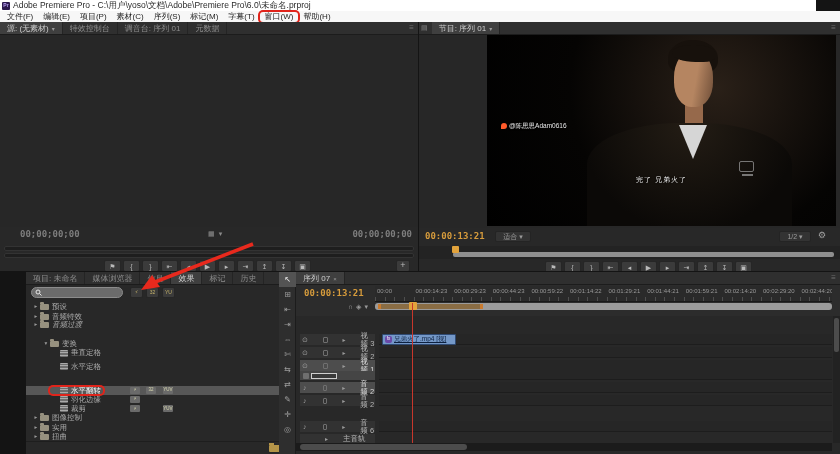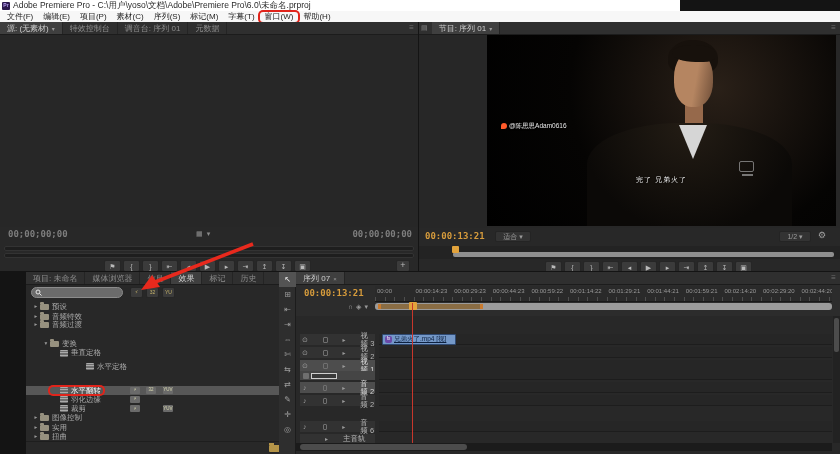--- a/index.html
+++ b/index.html
@@ -2,21 +2,21 @@
 <html><head>
 <meta charset="utf-8">
 <style>
   html,body{margin:0;padding:0;background:#000;}
   #app{position:relative;width:840px;height:454px;overflow:hidden;background:#141414;
        font-family:"Liberation Sans","DejaVu Sans",sans-serif;color:#b4b4b4;-webkit-font-smoothing:antialiased;}
   #app *{box-sizing:border-box;line-height:1;}
   .abs{position:absolute;}
 
   
-  #titlebar{position:absolute;left:0;top:0;width:680px;height:11px;background:#ffffff;color:#2a2a2a;
+  #titlebar{position:absolute;left:0;top:0;width:816px;height:11px;background:#ffffff;color:#2a2a2a;
             font-size:8.5px;display:flex;align-items:center;overflow:hidden;}
   #appicon{width:8px;height:8px;background:#2c1a4e;color:#b9a0f5;font-size:5px;font-weight:bold;
            display:flex;align-items:center;justify-content:center;margin:0 3px 0 2px;border-radius:1px;flex:0 0 auto;}
   #menubar{position:absolute;left:0;top:11px;width:840px;height:11px;background:#f7f7f7;color:#1e1e1e;
            font-size:8px;display:flex;align-items:center;padding-left:2px;}
   .mitem{padding:1px 5px;position:relative;}
   .rbox{border-radius:3px;box-shadow:0 0 0 2px #e0241b;}
 
   
   .panel{position:absolute;background:#282828;overflow:hidden;}
@@ -28,21 +28,21 @@
   .pmenu{margin-left:auto;padding:2px 4px 0 0;color:#6f6f6f;font-size:8px;}
   .tc{font-family:"DejaVu Sans Mono","Liberation Mono",monospace;font-size:9px;font-weight:bold;letter-spacing:0;}
   .orange{color:#d79c3c;} .gray{color:#7e7e7e;}
   .tbtn{width:17px;height:12px;background:#3b3b3b;border:1px solid #262626;border-radius:2px;color:#b9b9b9;
         font-size:7px;display:inline-flex;align-items:center;justify-content:center;margin-right:2px;}
   .transport{position:absolute;display:flex;}
 
   
   #src{left:0;top:22px;width:418px;height:249px;}
   #src .viewer{position:absolute;left:0;top:13px;right:0;height:192px;background:#272727;}
-  #src .tcrow{position:absolute;left:0;top:206px;right:0;height:14px;}
+  #src .tcrow{position:absolute;left:12px;top:206px;right:0;height:14px;}
   #src-center{position:absolute;left:196px;top:2px;color:#8a8a8a;font-size:7px;letter-spacing:4px;}
   .groove{position:absolute;left:4px;right:4px;height:5px;background:#1e1e1e;border:1px solid #333;border-radius:2px;}
   #src .g1{top:224px;} #src .g2{top:231px;}
   #src .transport{left:104px;top:238px;}
   .plusbtn{position:absolute;left:396px;top:238px;width:14px;height:12px;background:#3b3b3b;border:1px solid #262626;
            border-radius:2px;color:#b9b9b9;font-size:9px;text-align:center;}
 
   
   #prog{left:419px;top:22px;width:421px;height:249px;}
   #prog .corner{padding:2px 4px 0 2px;color:#7b7b7b;font-size:7px;}
@@ -309,21 +309,21 @@
           </span>
         </div>
         <div class="trow-fx" style="top: 9.3px; align-items: flex-end;">
           <span style="width: 4px; flex: 0 0 auto;"></span>
           <span class="grp">
             <span class="tarrow">▸</span>
             <span class="ico-folder"></span>
             <span>音频特效</span>
           </span>
         </div>
-        <div class="trow-fx" style="top: 18.6px;">
+        <div class="trow-fx" style="top: 18.6px; font-style: italic;">
           <span style="width: 4px; flex: 0 0 auto;"></span>
           <span class="grp">
             <span class="tarrow">▸</span>
             <span class="ico-folder"></span>
             <span>音频过渡</span>
           </span>
         </div>
         <div class="trow-fx" style="top: 37.2px;">
           <span style="width: 14px; flex: 0 0 auto;"></span>
           <span class="grp">
@@ -333,21 +333,21 @@
           </span>
         </div>
         <div class="trow-fx" style="top: 46.5px;">
           <span style="width: 24px; flex: 0 0 auto;"></span>
           <span class="grp">
             <span class="tarrow"></span>
             <span class="ico-fx"></span>
             <span>垂直定格</span>
           </span>
         </div>
-        <div class="trow-fx" style="top: 60px; padding-left: 26px;">
+        <div class="trow-fx" style="top: 60px;">
           <span style="width: 24px; flex: 0 0 auto;"></span>
           <span class="grp">
             <span class="tarrow"></span>
             <span class="ico-fx"></span>
             <span>水平定格</span>
           </span>
         </div>
         <div class="trow-fx sel" style="top: 83.7px;">
           <span style="width: 24px; flex: 0 0 auto;"></span>
           <span class="grp redbox">

